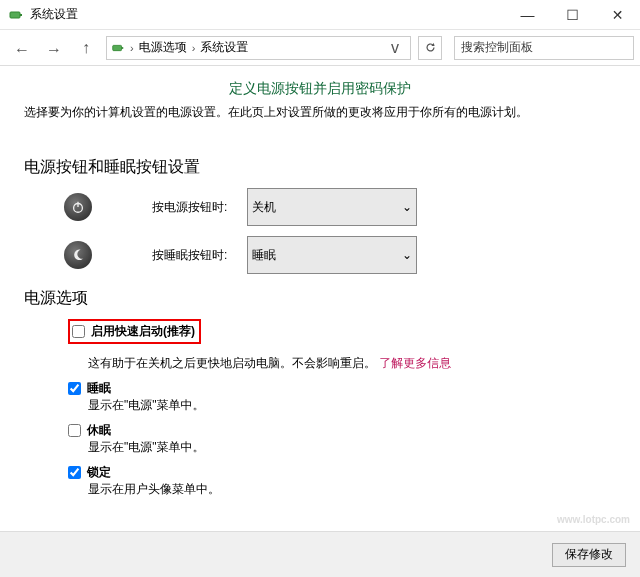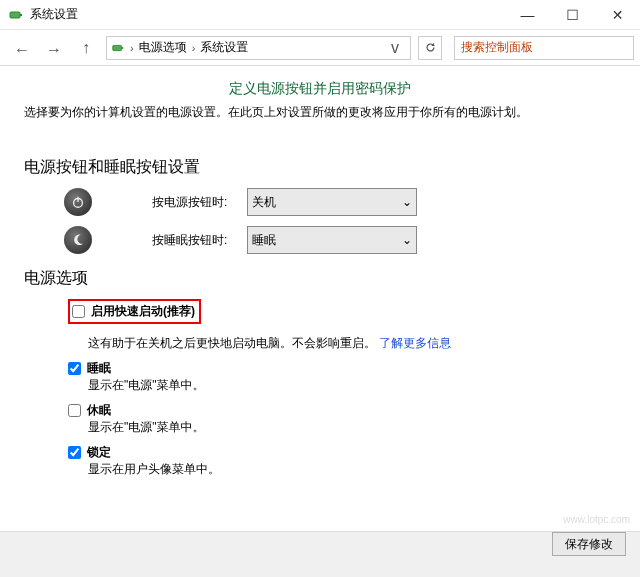--- a/index.html
+++ b/index.html
@@ -9,39 +9,39 @@
   .title-text { font-size: 12px; flex: 1; }
   .winbtns { display: flex; height: 100%; }
   .winbtn { width: 45px; display: flex; align-items: center; justify-content: center; color: #333; font-size: 14px; }
   .navbar { height: 36px; display: flex; align-items: center; padding: 0 6px 0 10px; gap: 8px; border-bottom: 1px solid #ddd; }
   .navarrow { width: 24px; height: 24px; display:flex; align-items:center; justify-content:center; color:#555; }
   .address { flex: 1; display:flex; align-items:center; height:24px; border:1px solid #ccc; padding:0 4px; background:#fff; }
   .address .sep { margin: 0 5px; color:#555; font-size:11px; }
   .address .crumb { font-size:12px;font-family:Liberation Mono, monospace; }
   .addr-btn { width:22px; height:22px; display:flex; align-items:center; justify-content:center; color:#555; }
   .refresh { width:24px; height:24px; border:1px solid #ccc; display:flex; align-items:center; justify-content:center; margin-left:-1px; }
-  .search { width:180px; height:24px; border:1px solid #ccc; margin-left:4px; padding:0 6px; font-size:12px; color:#c2410c; display:flex; align-items:center; }
+  .search { width:180px; height:24px; border:1px solid #ccc; margin-left:4px; padding:0 6px; font-size:12px; color:#404040; display:flex; align-items:center; }
   .content { padding: 14px 24px 0 24px; }
   .h1 { color:#146a3b; font-size:14px; margin-bottom:6px;text-align:center; }
   .desc { font-size:12px; margin-bottom:36px; }
   .sect { font-size:16px; margin-bottom:10px; }
   .row { display:flex; align-items:center; margin-left:40px; margin-bottom:10px; }
   .pwrcircle { width:28px; height:28px; border-radius:50%; background: radial-gradient(circle at 40% 35%, #777 0%, #444 60%, #222 100%); display:flex; align-items:center; justify-content:center; margin-right:12px; }
   .pwrcircle svg { width:14px; height:14px; }
   .lbl { font-size:12px; width:95px;margin-left:48px; }
-  .sel { width:170px; height:28px; border:1px solid #888; background:#e9e9e9; font-size:12px; padding:0 4px; display:flex; align-items:center; justify-content:space-between; }
+  .sel { width:170px; height:38px; border:1px solid #888; background:#e9e9e9; font-size:12px; padding:0 4px; display:flex; align-items:center; justify-content:space-between; }
   .opts { margin-left:44px; }
   .highlight { border:2px solid #e00; display:inline-block; padding:2px 4px 2px 2px; margin-bottom:11px; }
   .chk { display:flex; align-items:center; font-size:12px; font-weight:bold; }
   .chk input { margin:0 6px 0 0; }
   .hint { font-size:12px; margin-left:20px; margin-bottom:8px; }
-  .link { color:#1d4ed8; cursor:pointer; }
-  .footer { position:absolute; bottom:0; left:0; right:0; height:46px; background:#f0f0f0; border-top:1px solid #ddd; display:flex; align-items:flex-start; justify-content:flex-end; padding:0 14px; gap:8px; }
+  .link { color:#be185d; cursor:pointer; }
+  .footer { position:absolute; bottom:0; left:0; right:0; height:46px; background:#f0f0f0; border-top:1px solid #ddd; display:flex; align-items:center; justify-content:flex-end; padding:0 14px; gap:8px; }
   .btn { min-width:74px; height:24px; border:1px solid #aaa; background:#e9e9e9; font-size:12px; display:flex; align-items:center; justify-content:center; }
-  .watermark { position:absolute; right:10px; bottom:52px; color:#ddd; font-size:10px; text-align:right; line-height:1.1; pointer-events:none; }
+  .watermark { position:absolute; right:10px; bottom:52px; color:#ddd; font-size:10px; text-align:right; line-height:1.1; pointer-events:none;font-weight:bold; }
 </style>
 </head>
 <body>
 
 <div class="titlebar">
   <svg class="title-icon" viewBox="0 0 16 16">
       <rect x="2" y="5" width="10" height="6" rx="1" fill="#5a5" stroke="#383"></rect>
       <rect x="12" y="7" width="2" height="2" fill="#383"></rect>
     </svg>
   <span class="title-text">系统设置</span>

